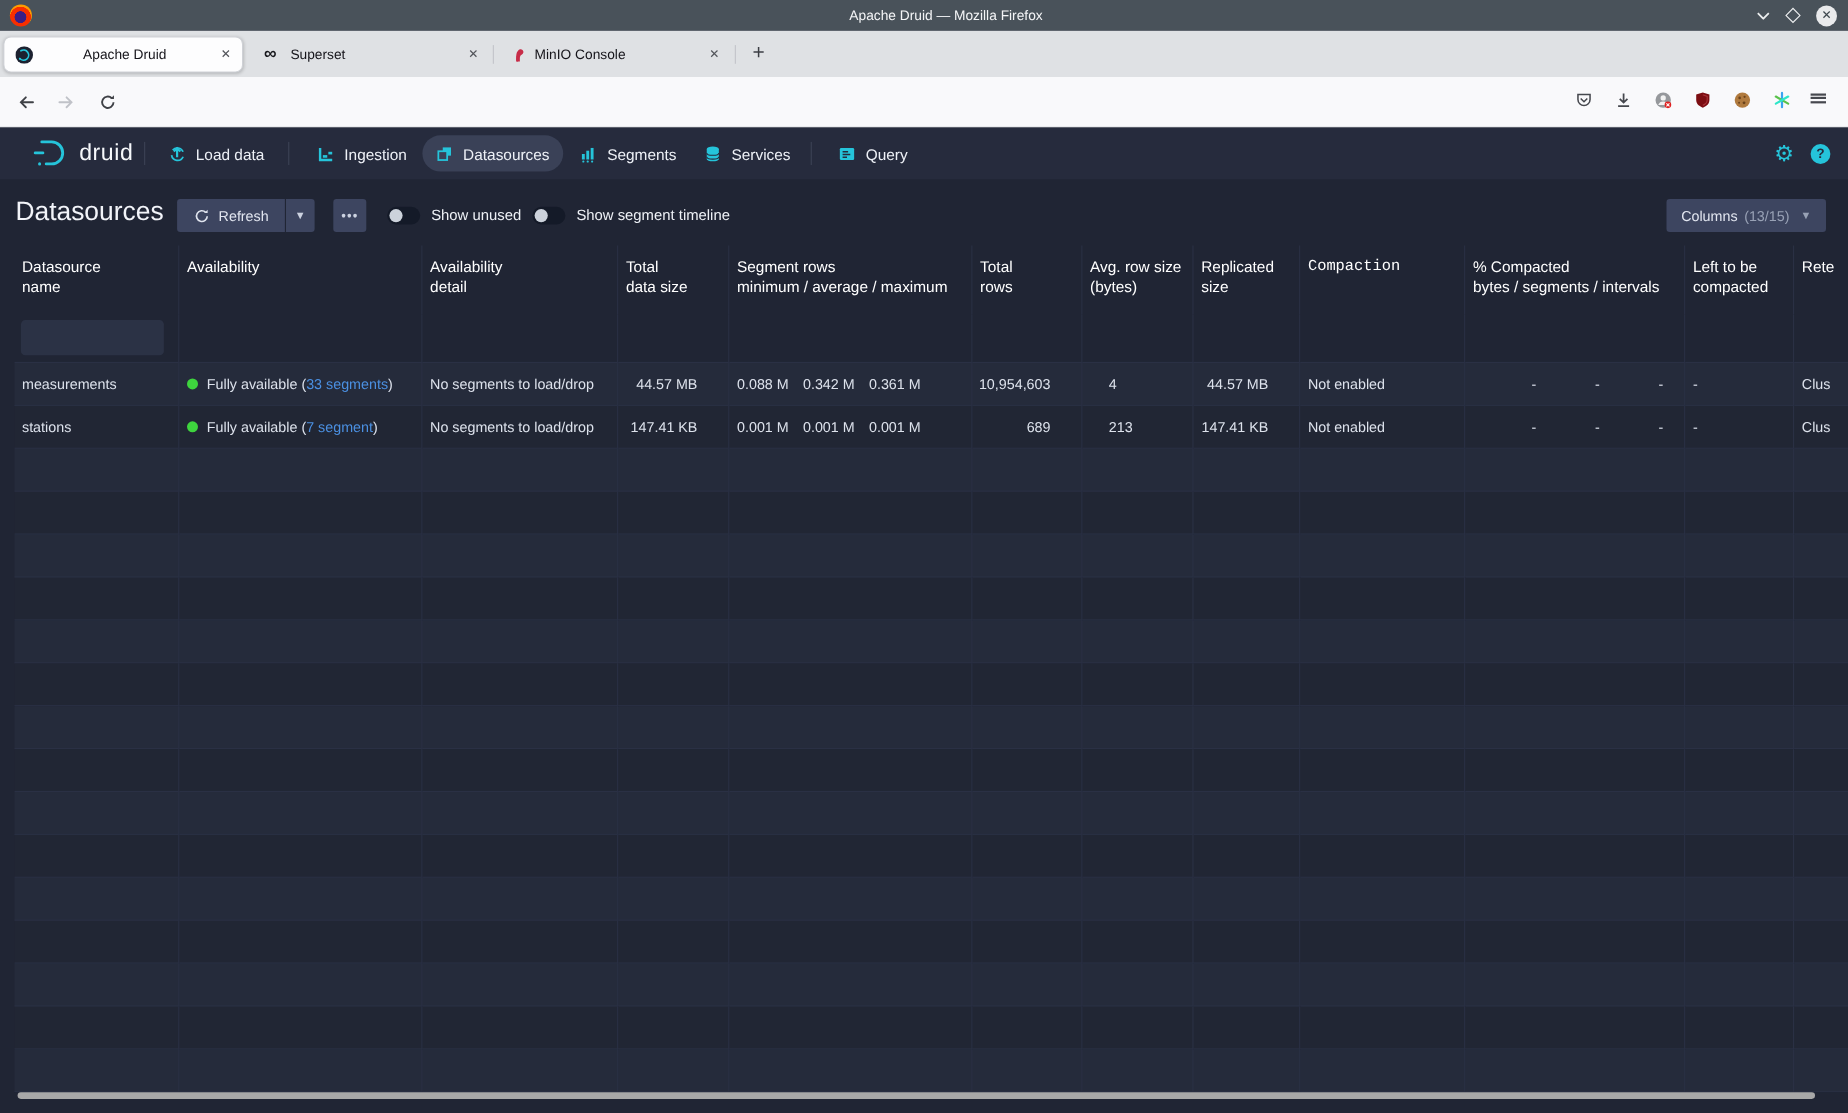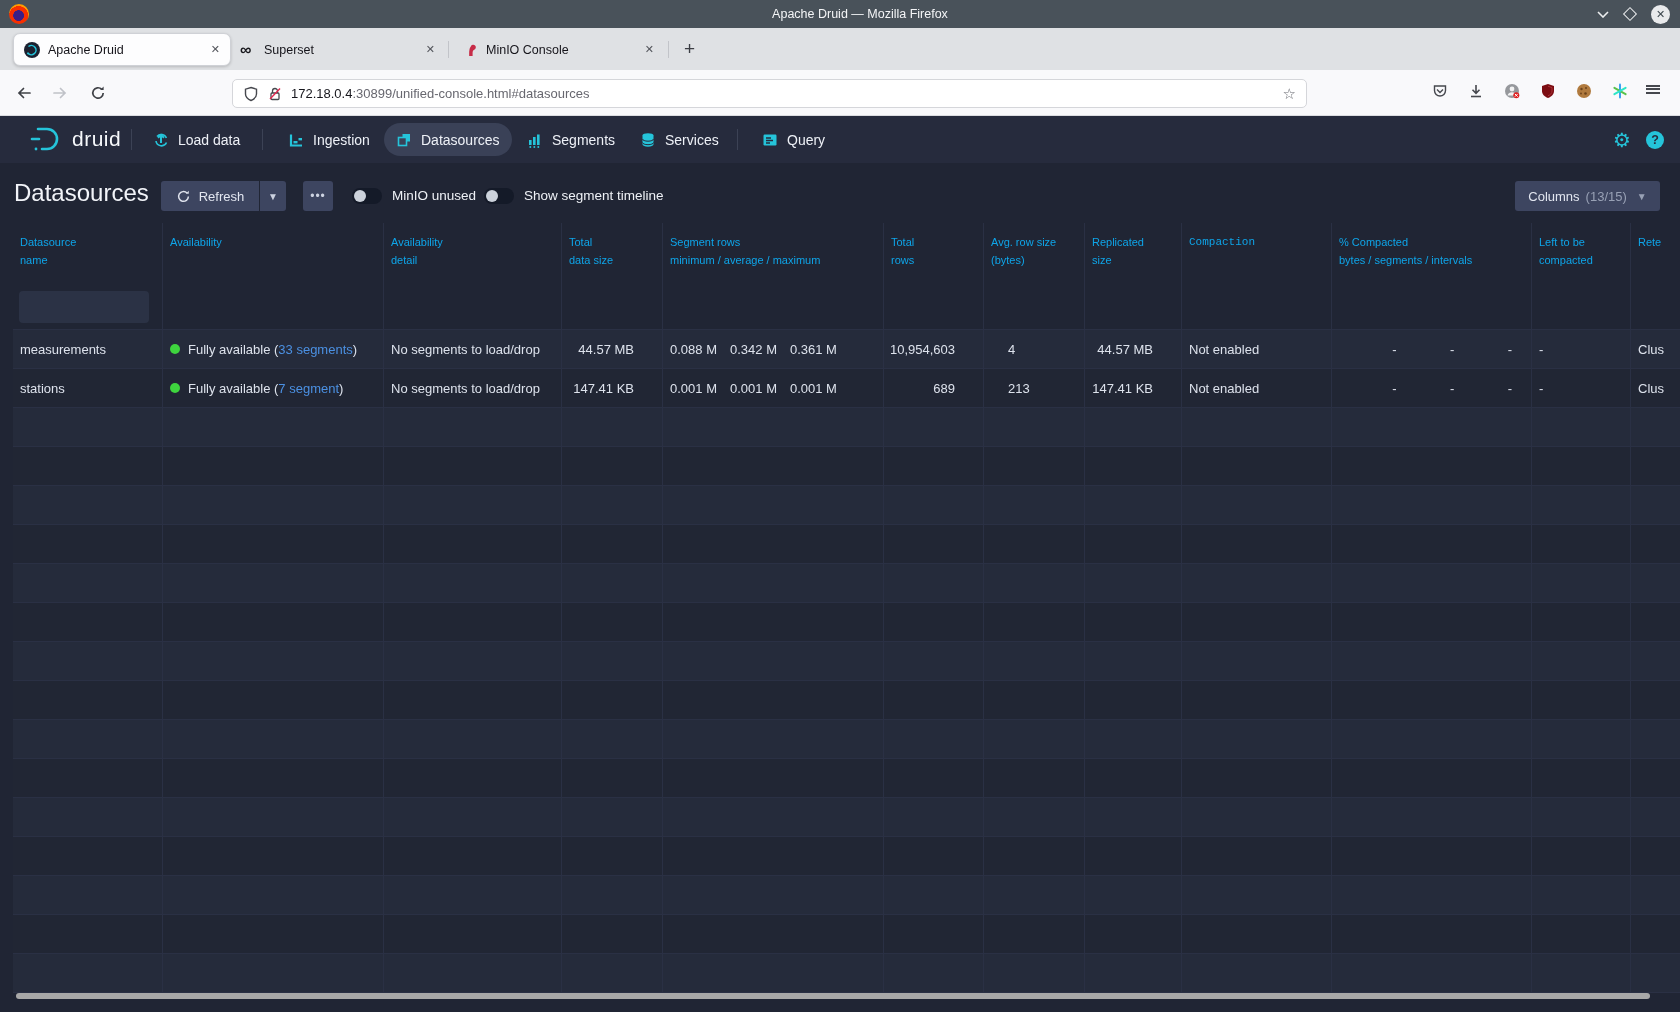--- a/index.html
+++ b/index.html
@@ -64,21 +64,21 @@
   .btn-columns { left:1515px; width:145px; gap:6px; }
   .btn-columns .muted { color:#98a1b5; }
   .btn-columns .car { color:#98a1b5; font-size:10px; margin-left:4px; }
 
   
   .dtable { position:absolute; left:13px; top:107px; width:1667px; height:770px; overflow:hidden; }
   .t-inner { width:1778px; }
   .trow { display:flex; width:1778px; }
   .cell { border-right:1px solid #2a3044; border-bottom:1px solid #2a3044; overflow:hidden; white-space:nowrap; }
   .thead { height:63px; }
-  .thead .cell { border-bottom:none; padding:10px 16px 0 7px; font-size:11px; color:#0ea5e9; line-height:18px; }
+  .thead .cell { border-bottom:none; padding:10px 16px 0 7px; font-size:14px; color:#ffffff; line-height:18px; }
   .frow { height:44px; }
   .frow .cell { height:44px; }
   .filter-input { margin:5px 0 0 6px; width:130px; height:32px; background:#2b3245; border:none; border-radius:4px; outline:none; color:#dde2ec; padding:0 8px; font-size:13px; }
   .drow { height:39px; font-size:13px; color:#dde2ec; }
   .drow .cell { display:flex; align-items:center; padding-left:7px; }
   .stripe-a { background:#252b3b; }
   .stripe-b { background:#212634; }
   .al-r { justify-content:flex-end; padding-right:28px !important; }
   .pad24 { padding-left:24px !important; }
   .dot { width:10px; height:10px; border-radius:50%; margin-right:8px; flex:0 0 10px; }
@@ -105,21 +105,21 @@
           <svg width="12" height="8" viewBox="0 0 12 8">
             <polyline points="1,2 6,7 11,2" fill="none" stroke="#eceeef" stroke-width="1.6"></polyline>
           </svg>
         </span>
       <span class="wb-diamond"></span>
       <span class="wb-close">✕</span>
     </span>
   </div>
 
   <div class="tabbar">
-    <div class="tab active" style="left:13px; width:218px;">
+    <div class="tab active" style="left:3px; width:218px;text-align:center;">
       <span class="favicon">
         <svg class="icon16" viewBox="0 0 16 16">
             <circle cx="8" cy="8" r="8" fill="#1c2130"></circle>
             <path d="M5 4.2 a4.6 4.6 0 1 1 -1 7" fill="none" stroke="#25c4da" stroke-width="1.5" stroke-linecap="round"></path>
             <circle cx="4" cy="11.4" r=".9" fill="#25c4da"></circle>
           </svg>
       </span>
       <span class="tlabel">Apache Druid</span>
       <span class="tclose">✕</span>
     </div>
@@ -153,36 +153,20 @@
       <svg class="icon16" viewBox="0 0 16 16" style="margin-top:3px;">
           <path d="M2 8 H13 M8.5 3.5 L13 8 l-4.5 4.5" fill="none" stroke="#c0c2c8" stroke-width="1.7" stroke-linecap="round"></path>
         </svg>
     </span>
     <span class="navbtn" style="left:90px;">
       <svg class="icon16" viewBox="0 0 16 16" style="margin-top:3px;">
           <path d="M13.2 8 a5.2 5.2 0 1 1-1.6-3.8" fill="none" stroke="#3f4146" stroke-width="1.7"></path>
           <path d="M13.6 1.6 v3.4 h-3.4 z" fill="#3f4146"></path>
         </svg>
     </span>
-    <div class="urlbar">
-      <span>
-        <svg class="icon16" viewBox="0 0 16 16">
-            <path d="M8 1.5 L13.5 3.2 V8 c0 3-2.2 5-5.5 6.5 C4.7 13 2.5 11 2.5 8 V3.2 Z" fill="none" stroke="#46484e" stroke-width="1.4"></path>
-          </svg>
-      </span>
-      <span style="margin-left:8px;">
-        <svg class="icon16" viewBox="0 0 16 16">
-            <rect x="4" y="7" width="8" height="6.5" rx="1" fill="none" stroke="#46484e" stroke-width="1.3"></rect>
-            <path d="M5.5 7 V5 a2.5 2.5 0 0 1 5 0 v2" fill="none" stroke="#46484e" stroke-width="1.3"></path>
-            <path d="M3 13 L13 2.5" stroke="#e22850" stroke-width="1.4"></path>
-          </svg>
-      </span>
-      <span class="url-text"><b>172.18.0.4</b><span>:30899/unified-console.html#datasources</span></span>
-      <span class="url-star">☆</span>
-    </div>
     <div class="tb-icons">
       <span>
         <svg class="icon16" viewBox="0 0 16 16">
             <path d="M2.5 3 h11 v4.5 a5.5 5.5 0 0 1-11 0 Z" fill="none" stroke="#46484e" stroke-width="1.4"></path>
             <polyline points="5,6.5 8,9.5 11,6.5" fill="none" stroke="#46484e" stroke-width="1.4"></polyline>
           </svg>
       </span>
       <span>
         <svg class="icon16" viewBox="0 0 16 16">
             <path d="M8 2 v8 M4.5 6.8 L8 10.3 l3.5-3.5" fill="none" stroke="#46484e" stroke-width="1.6"></path>
@@ -312,21 +296,21 @@
           <path d="M13.6 1.8 v3.2 h-3.2 z" fill="#dfe3ed"></path>
         </svg>
         <span>Refresh</span>
       </span>
       <span class="btn btn-caret">▼</span>
       <span class="btn btn-more">•••</span>
 
       <span class="switch" style="left:352px;">
           <span class="knob"></span>
         </span>
-      <span class="sw-label" style="left:392px;">MinIO unused</span>
+      <span class="sw-label" style="left:392px;">Show unused</span>
 
       <span class="switch" style="left:484px;">
           <span class="knob"></span>
         </span>
       <span class="sw-label" style="left:524px;">Show segment timeline</span>
 
       <span class="btn btn-columns">
         <span>Columns</span>
         <span class="muted">(13/15)</span>
         <span class="car">▼</span>

